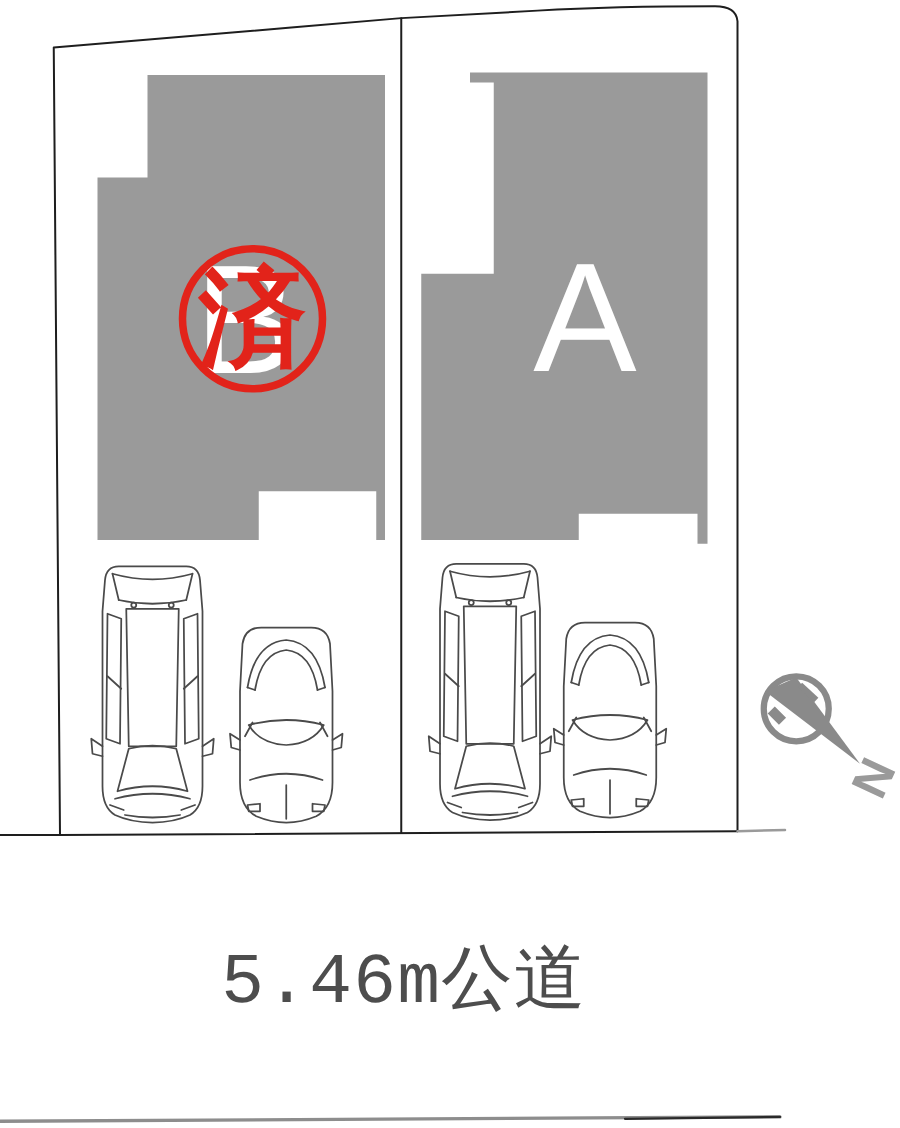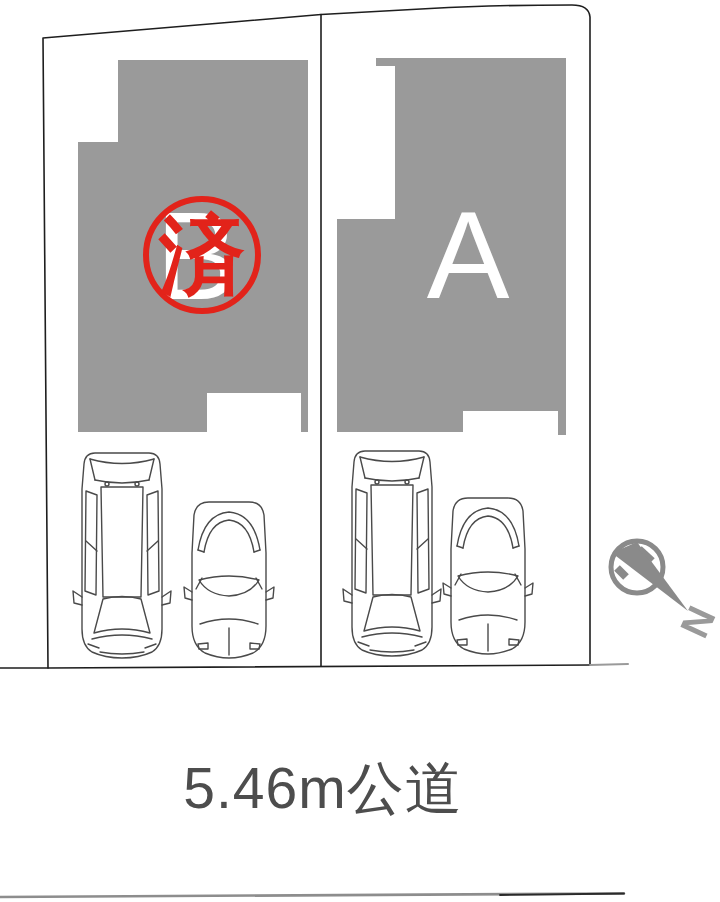--- a/index.html
+++ b/index.html
@@ -32,21 +32,21 @@
     color:var(--stamp-red,#e2231a); font-size:86px; font-weight:700; line-height:1;
   }
   .north-n {
     position:absolute; left:698px; top:622px;
     transform:translate(-50%,-50%) rotate(115deg);
     color:#9a9a9a; font-size:40px; font-weight:700; line-height:1;
   }
   .road-label {
     position:absolute; left:323px; top:788px; transform:translate(-50%,-50%);
     color:var(--road-text,#4d4d4d); font-size:57px; line-height:1;
-    letter-spacing:1px; white-space:nowrap;
+    letter-spacing:1px; white-space:nowrap;font-family:Liberation Mono, monospace;
   }
 </style>
 </head>
 <body>
 
 <div class="stage">
 
   <svg class="plan-svg" width="720" height="902" viewBox="0 0 720 902">
     <defs>
 

